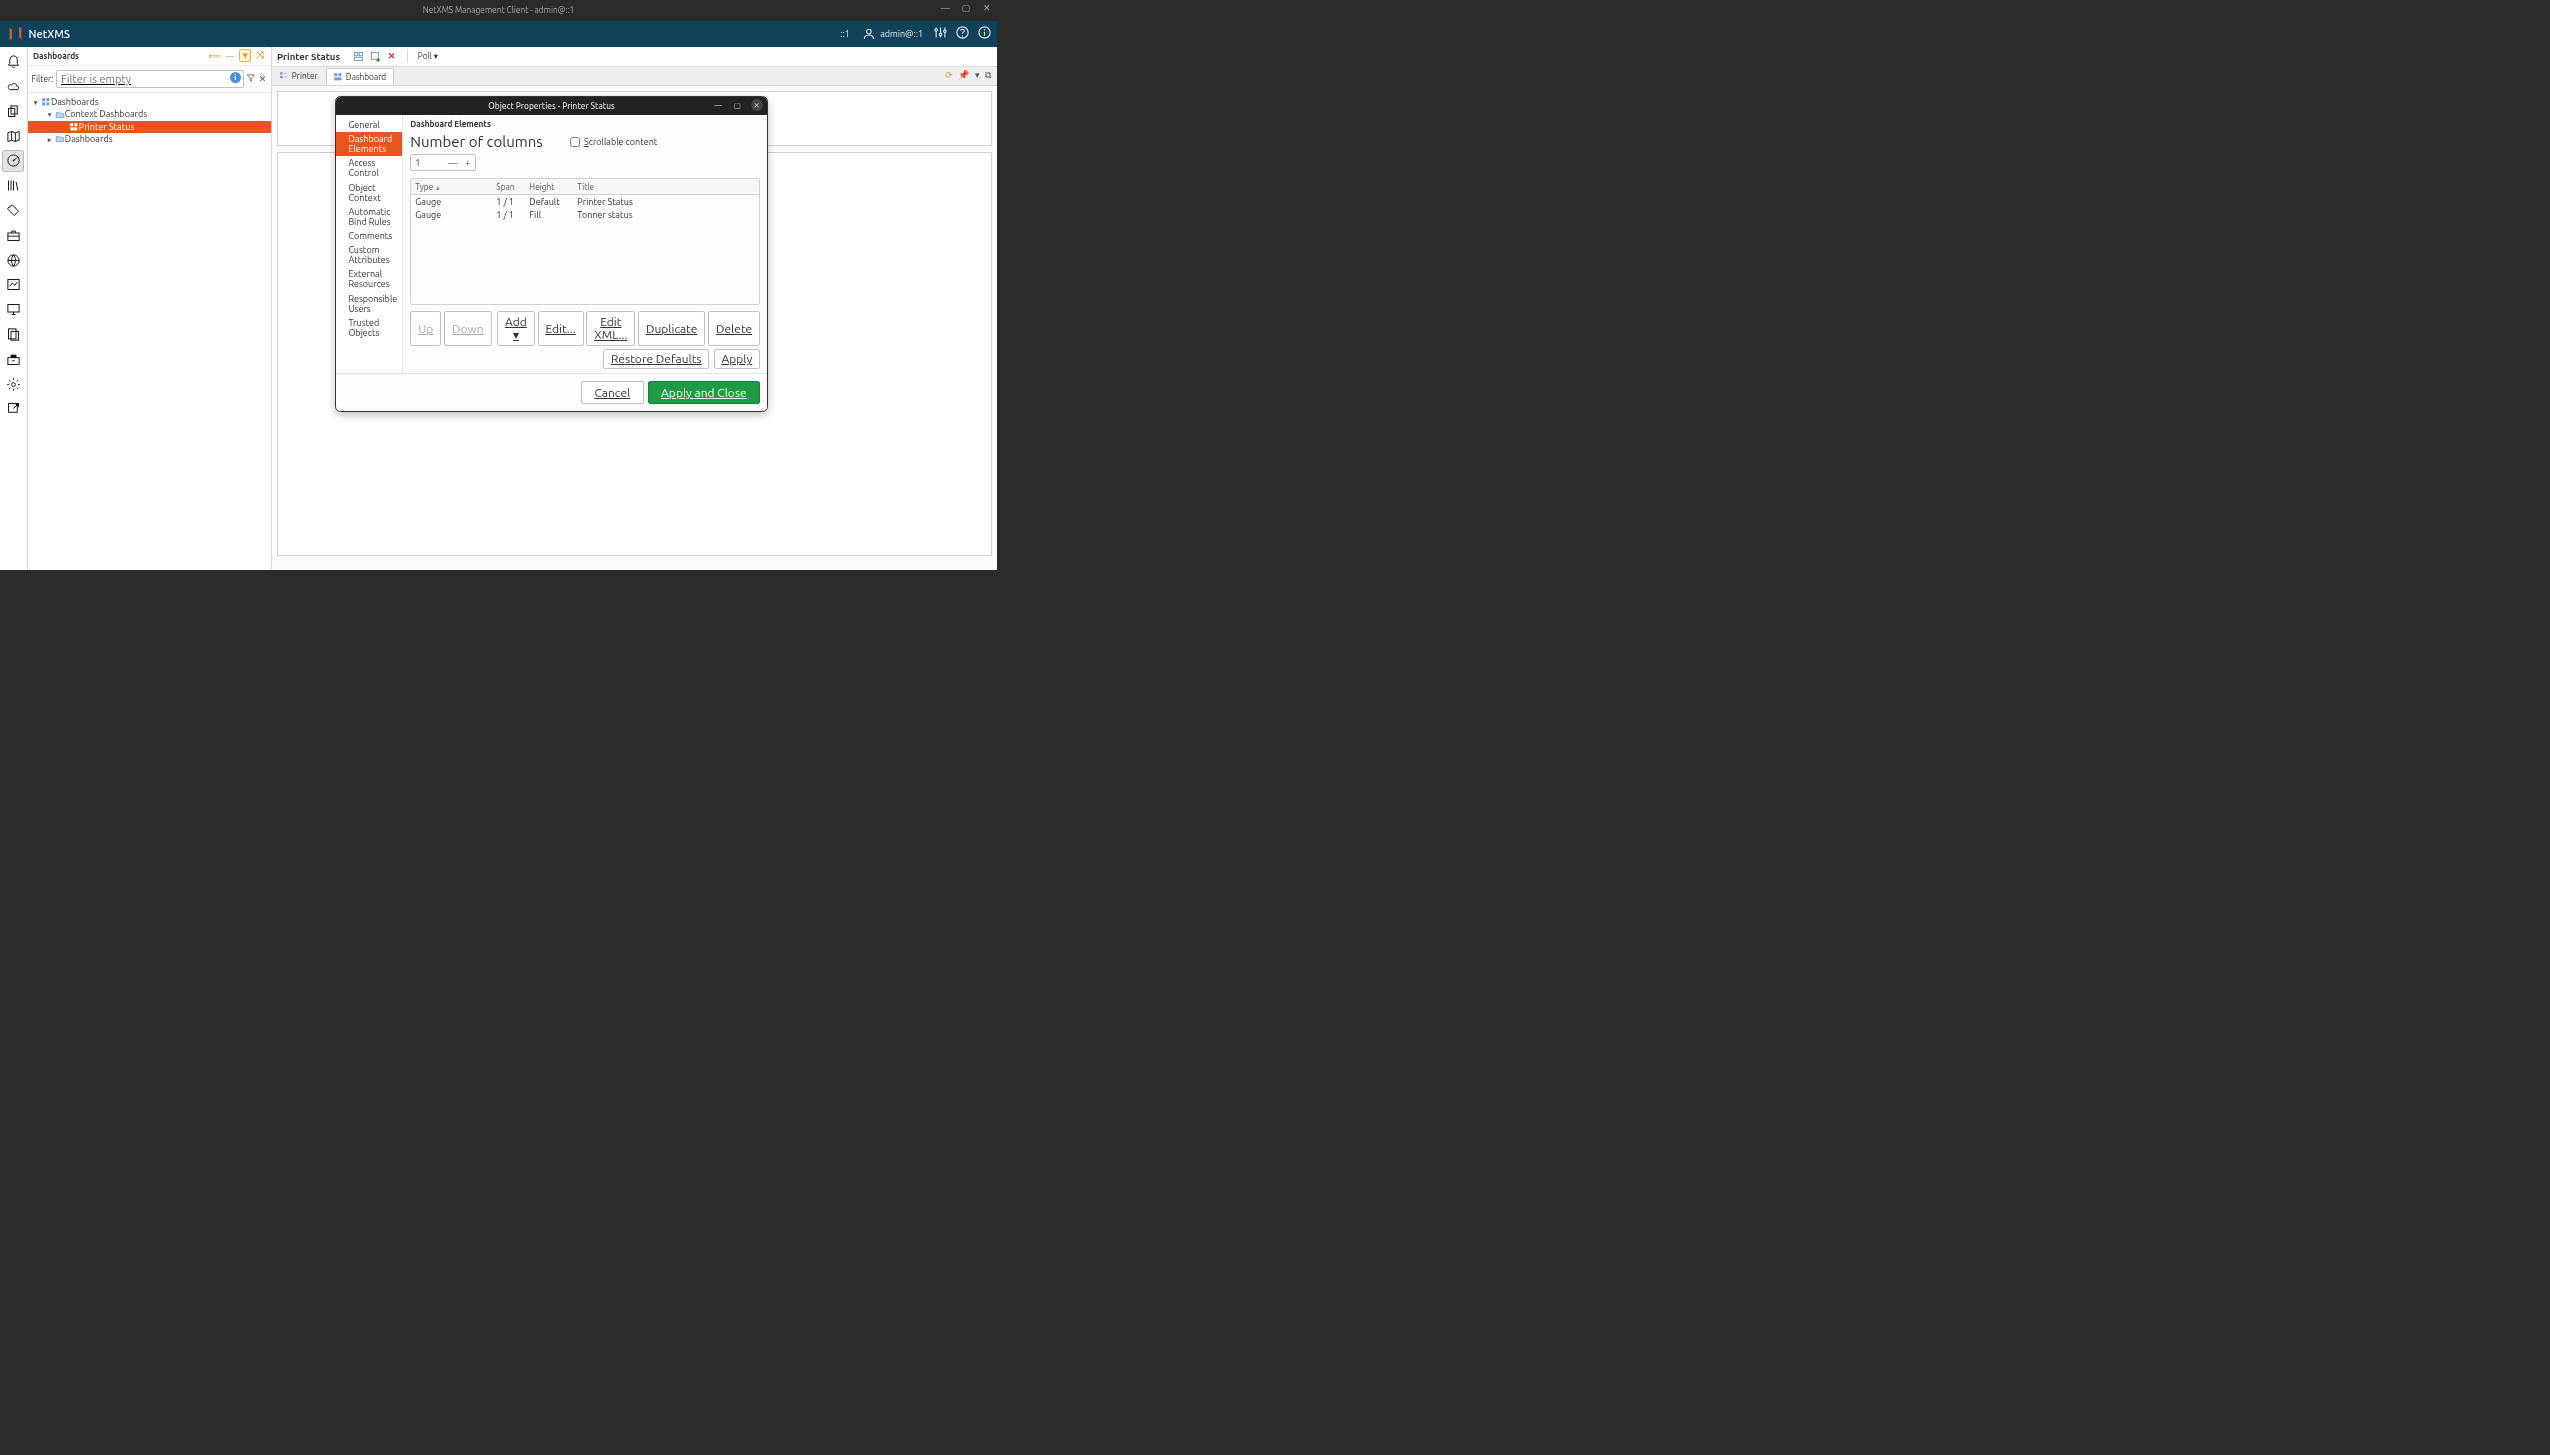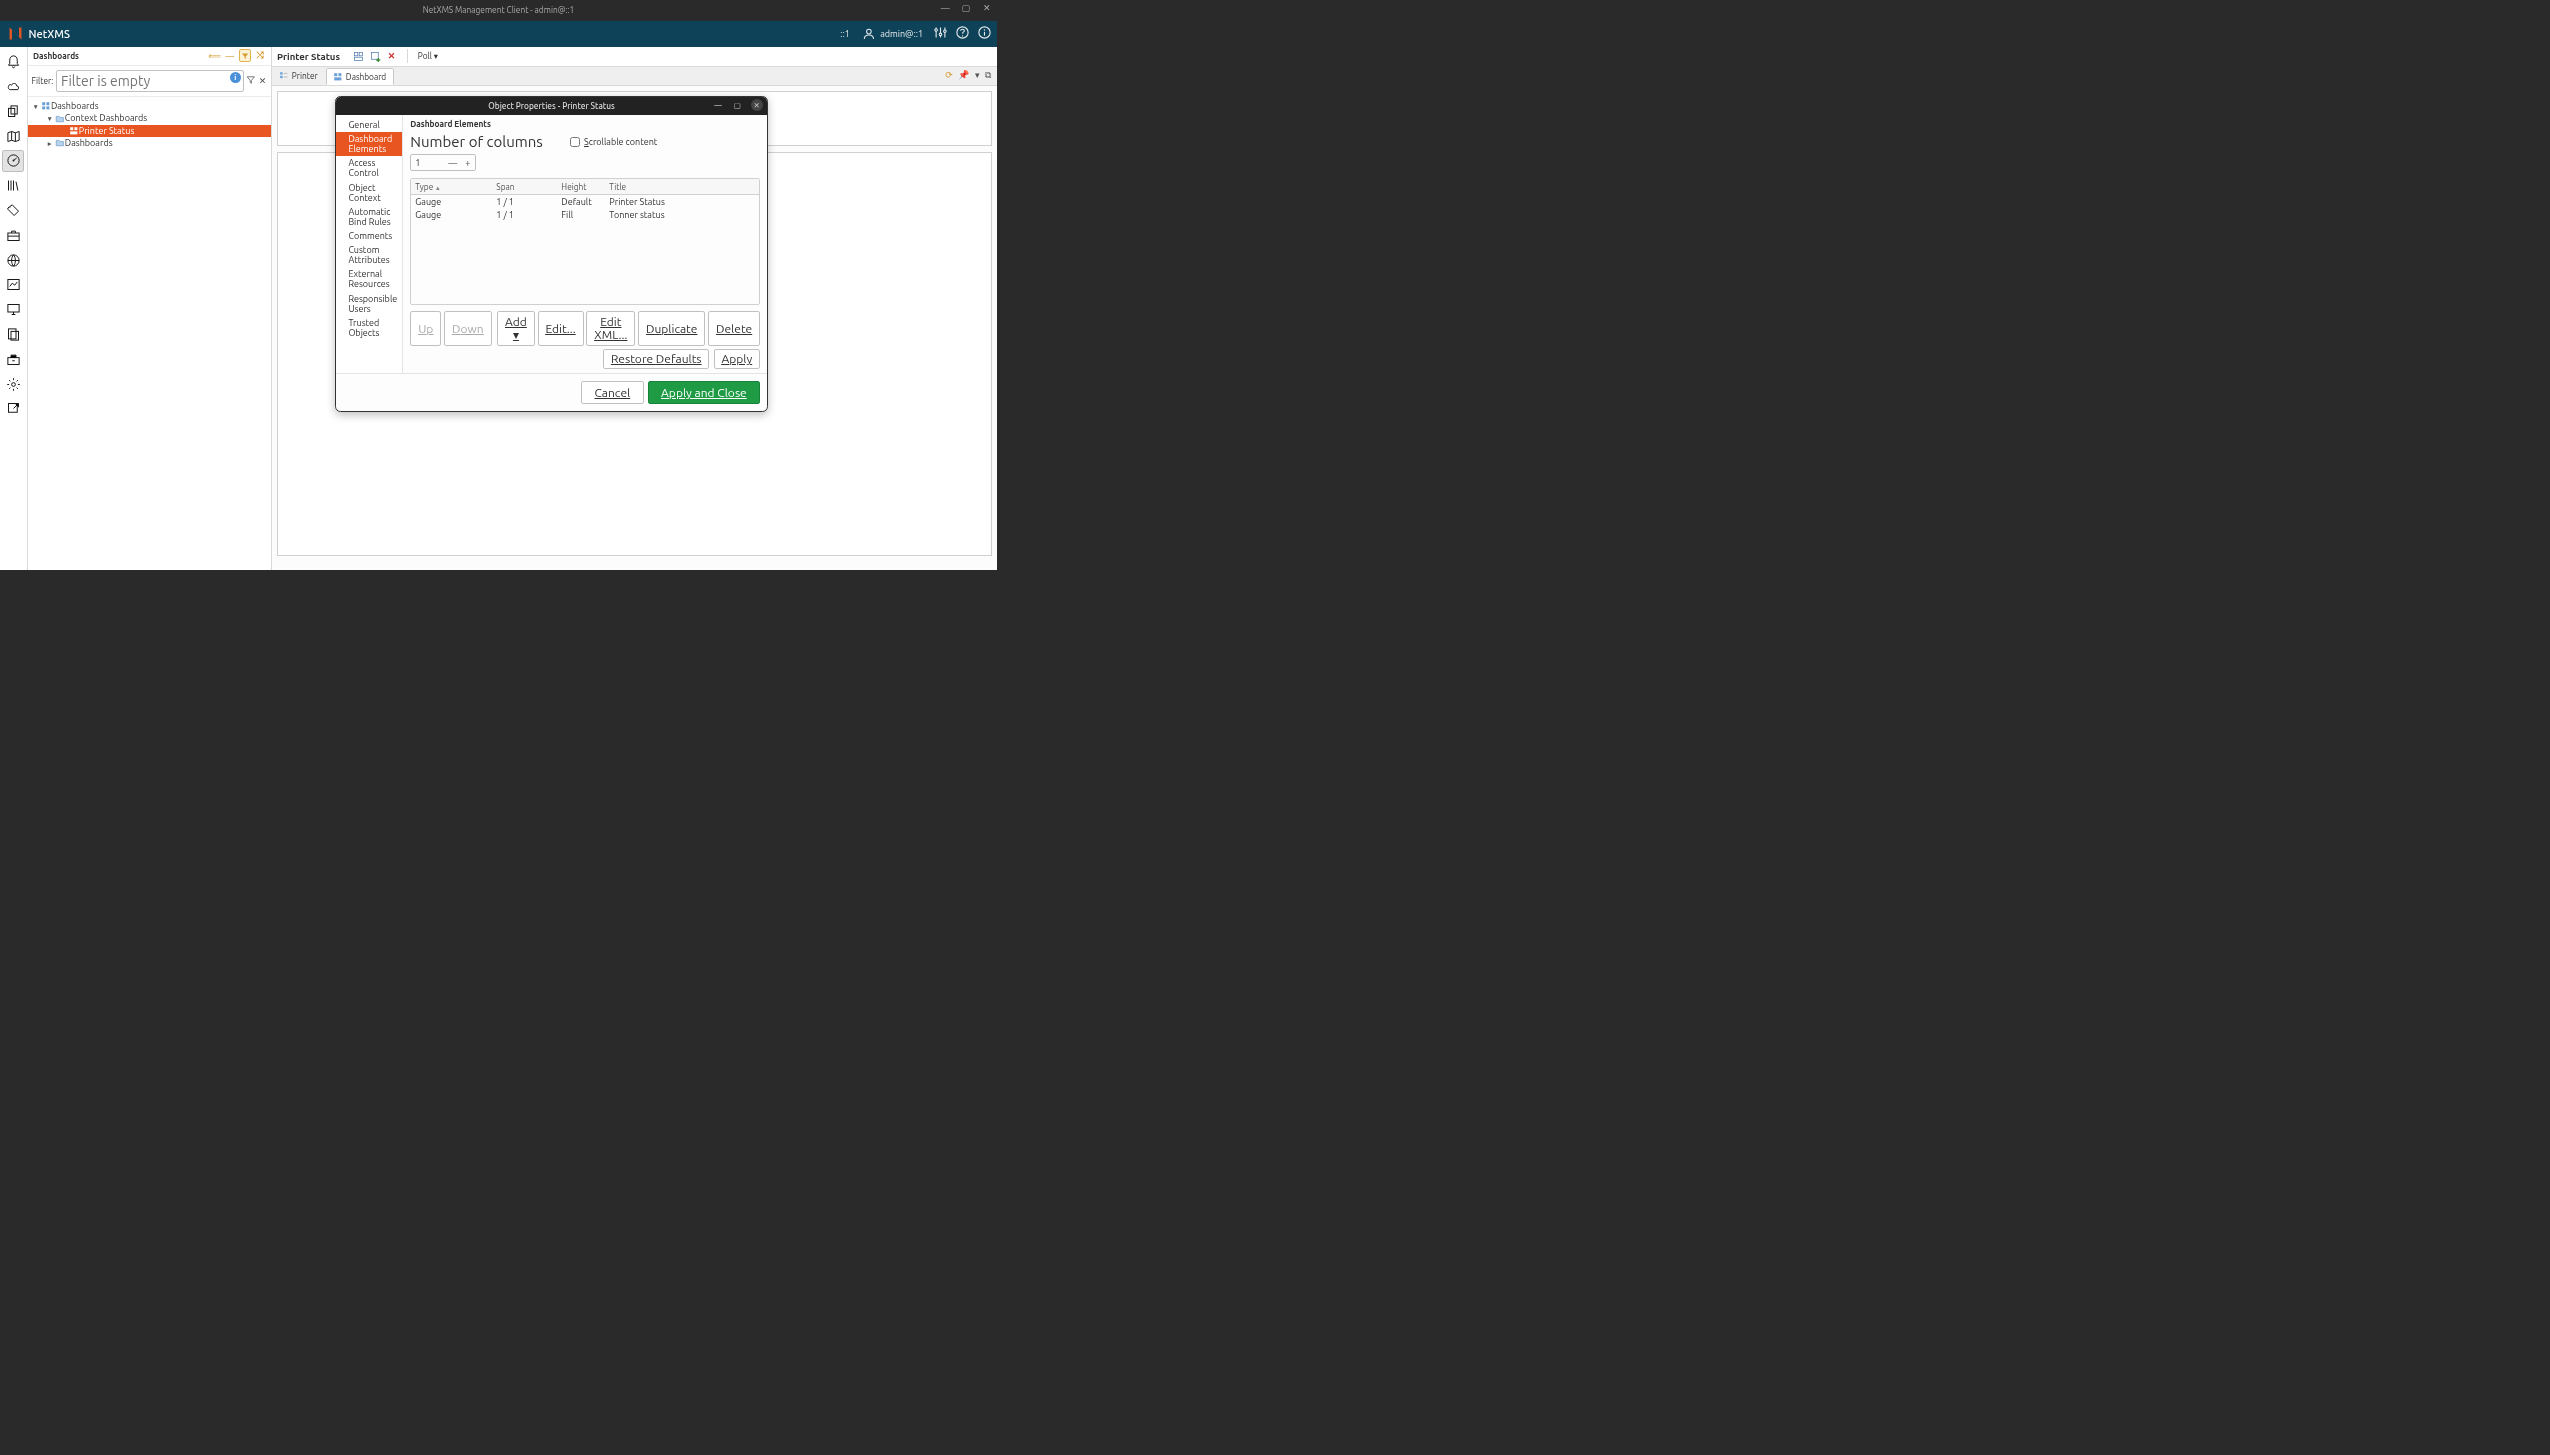--- a/index.html
+++ b/index.html
@@ -35,21 +35,21 @@
     .dash-panel { width: 244px; background: #fff; border-right: 0.7px solid #d9d9d9; display: flex; flex-direction: column; }
     .dash-panel .panel-header { display: flex; align-items: center; padding: 2.8px 4.1px 2.8px 5.5px; border-bottom: 0.7px solid #ebebeb; }
     .dash-panel .panel-header .lbl { font-weight: bold; font-size: 8.3px; flex: 1; color: #333; }
     .dash-panel .panel-header .mini-icons { display: flex; gap: 2.8px; align-items: center; }
     .dash-panel .panel-header .mini-icons > span, .dash-panel .panel-header .mini-icons > div { width: 12.4px; height: 12.4px; display: inline-flex; align-items: center; justify-content: center; cursor: pointer; }
     .filter-badge { border: 0.7px solid #e0b04a; background: #fff3d6; border-radius: 2.1px; }
 
     .filter-row { display: flex; align-items: center; gap: 2.8px; padding: 4.1px 4.1px; border-bottom: 0.7px solid #ebebeb; }
     .filter-row .lbl { font-size: 8.3px; color: #333; }
     .filter-row .input-wrap { position: relative; flex: 1; }
-    .filter-row input { width: 100%; padding: 2.1px 15px 2.1px 4.1px; border: 0.7px solid #c0c0c0; border-radius: 2.1px; font-size: 14px; }
+    .filter-row input { width: 100%; padding: 2.1px 15px 2.1px 4.1px; border: 0.7px solid #c0c0c0; border-radius: 2.1px; font-size: 11px; text-decoration: underline; }
     .filter-row .info { position: absolute; right: 2.8px; top: 2.1px; width: 11px; height: 11px; border-radius: 50%; background: #4a90d9; color: #fff; font-size: 7.6px; display: flex; align-items: center; justify-content: center; font-weight: bold; }
 
     .tree { padding: 2.8px 0; font-size: 9px; color: #333; }
     .tree .row { display: flex; align-items: center; height: 12.4px; cursor: pointer; }
     .tree .row.selected { background: #e95521; color: #fff; }
     .tree .arrow { width: 8.3px; text-align: center; font-size: 7.6px; color: #555; }
     .tree .row.selected .arrow { color: #fff; }
     .tree .icon { width: 11px; display: inline-flex; justify-content: center; }
 
     
@@ -99,21 +99,21 @@
 
     .dlg-table { border: 0.7px solid #d0d0d0; width: 100%; border-radius: 2.1px; }
     .dlg-table .thead { display: flex; background: #f7f7f7; border-bottom: 0.7px solid #d0d0d0; border-radius: 2.1px 2.1px 0 0; }
     .dlg-table .th { padding: 2.8px 4.1px; font-size: 8.3px; color: #555; }
     .dlg-table .th .sort { font-size: 6.2px; color: #888; margin-left: 1.4px; }
     .dlg-table .tbody { height: 109px; overflow: auto; }
     .dlg-table .tr { display: flex; font-size: 9px; }
     .dlg-table .td { padding: 1.4px 4.1px; }
     .c-type { flex-basis: 81px; }
     .c-span { flex-basis: 33px; }
-    .c-height { flex-basis: 48px; margin-left: 32px; }
+    .c-height { flex-basis: 48px; }
     .c-title { flex: 1; }
 
     .dlg-btn-row { display: flex; gap: 2.8px; margin-top: 5.5px; }
     .dlg-btn-row .gap { flex: 1; }
     .btn { border: 0.7px solid #c0c0c0; background: #fff; padding: 2.8px 6.9px; font-size: 12px; border-radius: 2.1px; cursor: pointer; color: #333; text-decoration: underline; }
     .btn:disabled, .btn.disabled { color: #aaa; cursor: default; }
     .btn.primary { background: #1f9b45; color: #fff; border-color: #17833a; }
 
     .dlg-btn-row2 { display: flex; justify-content: flex-end; gap: 4.1px; margin-top: 3px; }
     .dlg-footer { display: flex; justify-content: flex-end; gap: 4.1px; padding: 6.9px; border-top: 0.7px solid #e4e4e4; }

